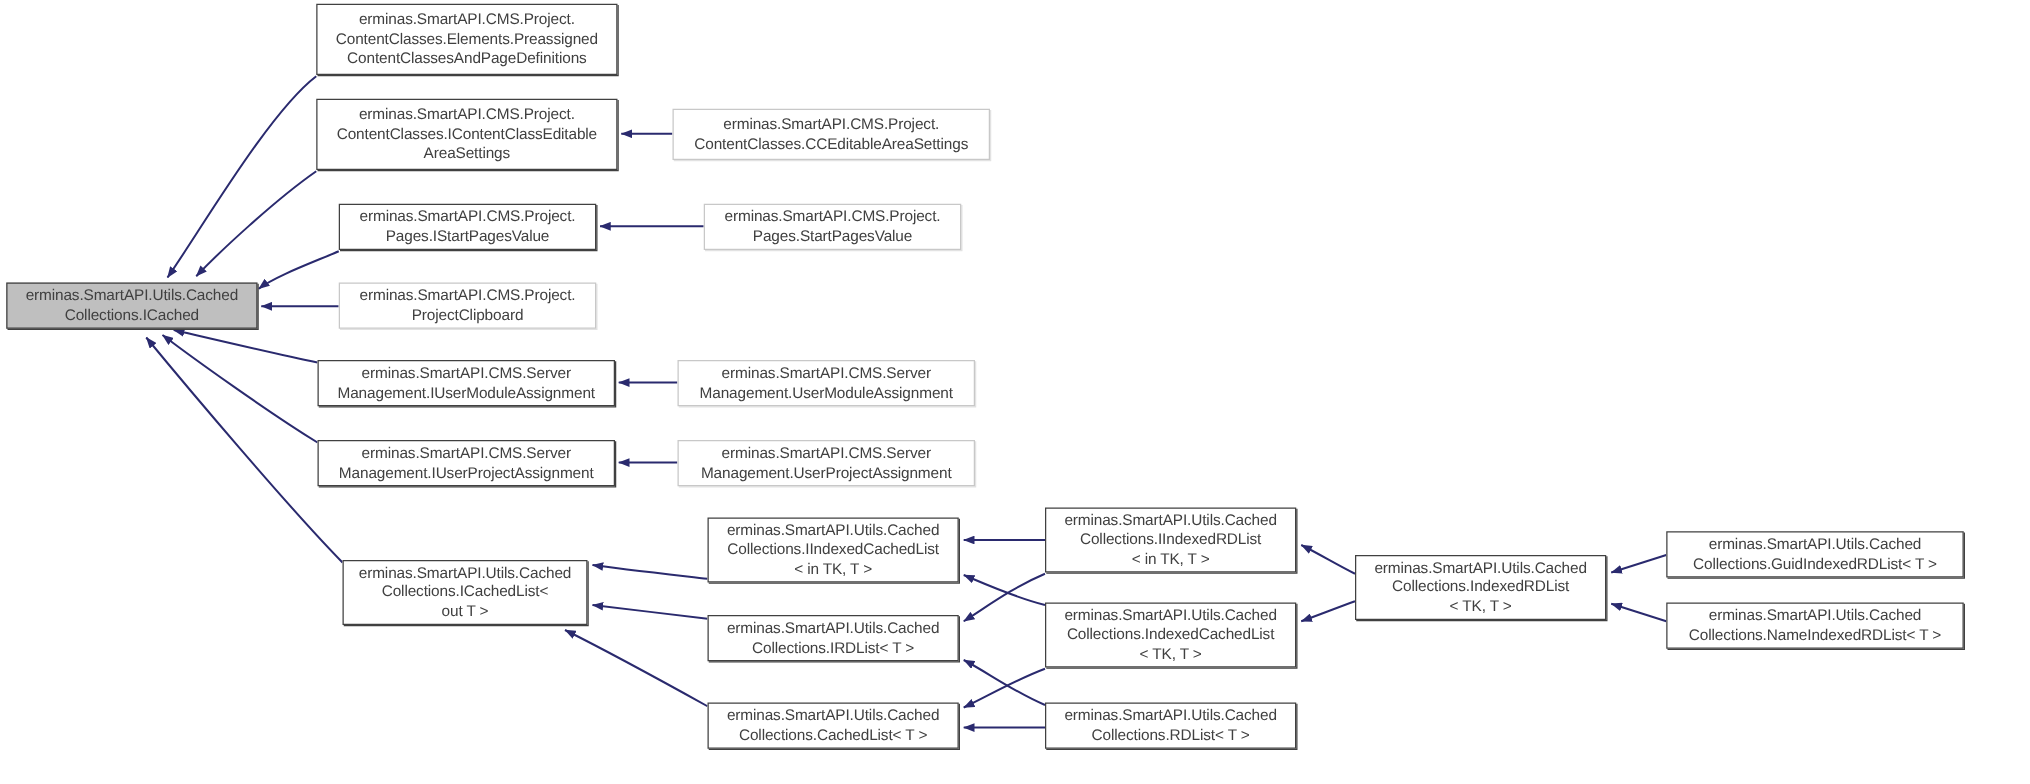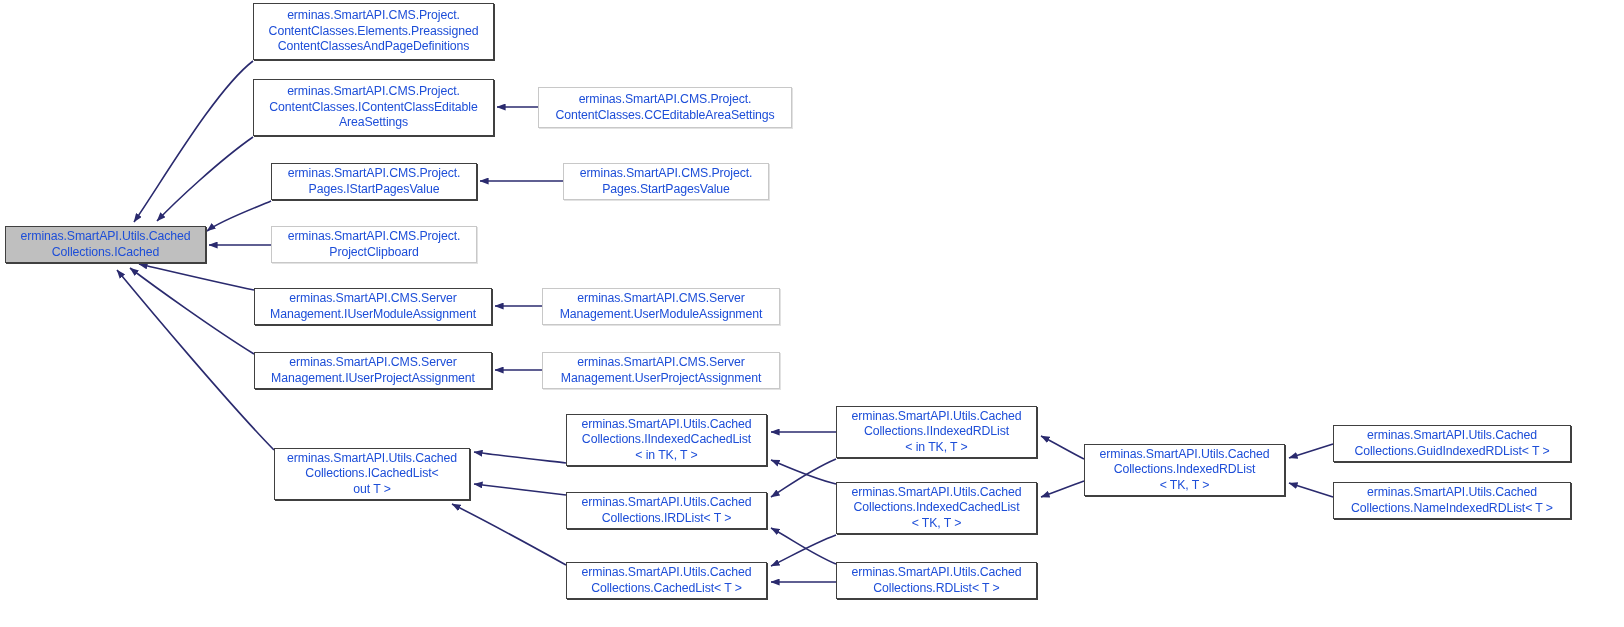--- a/index.html
+++ b/index.html
@@ -28,21 +28,21 @@
     position: absolute;
     box-sizing: border-box;
     display: flex;
     align-items: center;
     justify-content: center;
     text-align: center;
     background: #ffffff;
     border: 1px solid #808080;
     font-size: 12.3px;
     line-height: 15.6px;
-    color: #1d4ed8;
+    color: #404040;
     letter-spacing: -0.1px;
     white-space: pre-line;
     padding: 0 3px;
   }
   
   .node.dark {
     border: 1px solid #404040;
     box-shadow: 1px 1px 0 0 #404040;
   }
   

